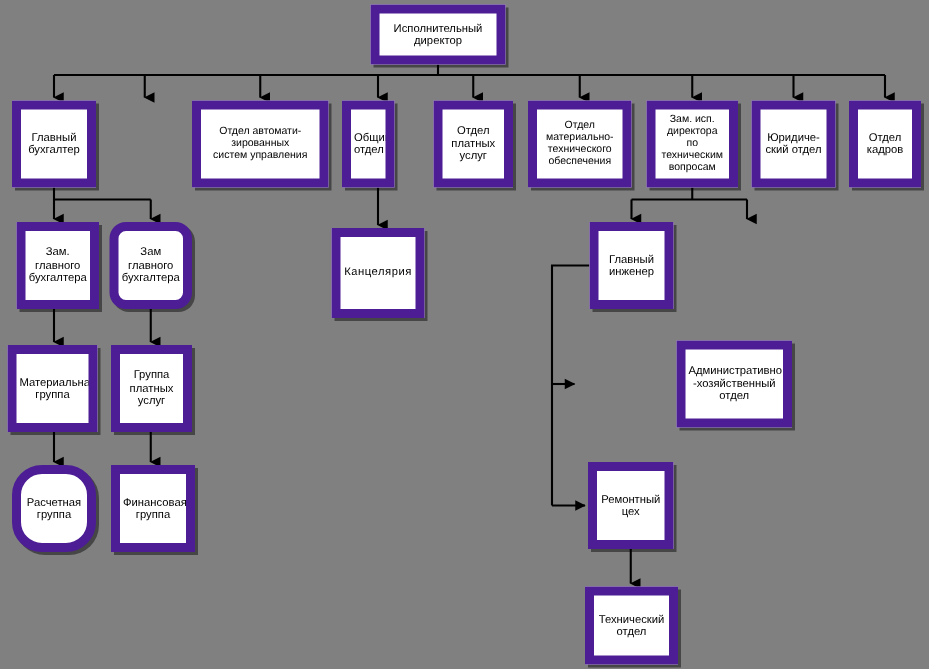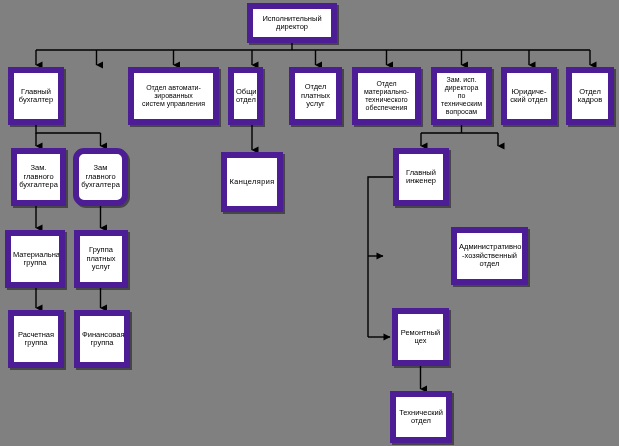--- a/index.html
+++ b/index.html
@@ -124,21 +124,21 @@
   <div class="node" style="left: 393px; top: 148px; width: 56px; height: 58px; font-size: 7.5px;"><span>Главный
 инженер</span></div>
   <div class="node" style="left: 5px; top: 230px; width: 60px; height: 58px; font-size: 7.5px;"><span>Материальная
 группа</span></div>
   <div class="node" style="left: 74px; top: 230px; width: 54px; height: 58px; font-size: 7.5px;"><span>Группа
 платных
 услуг</span></div>
   <div class="node" style="left: 403px; top: 227px; width: 77px; height: 58px; font-size: 7.5px; margin-left: 48px;"><span>Административно
 -хозяйственный
 отдел</span></div>
-  <div class="node" style="left: 8px; top: 310px; width: 56px; height: 58px; font-size: 7.5px;"><span>Расчетная
+  <div class="node" style="left: 8px; top: 310px; width: 56px; height: 58px; font-size: 7.5px; border-radius: 20px;"><span>Расчетная
 группа</span></div>
   <div class="node" style="left: 74px; top: 310px; width: 56px; height: 58px; font-size: 7.5px;"><span>Финансовая
 группа</span></div>
   <div class="node" style="left: 392px; top: 308px; width: 57px; height: 58px; font-size: 7.5px;"><span>Ремонтный
 цех</span></div>
   <div class="node" style="left: 390px; top: 391px; width: 62px; height: 52px; font-size: 7.5px;"><span>Технический
 отдел</span></div>
 
 </div>
 

